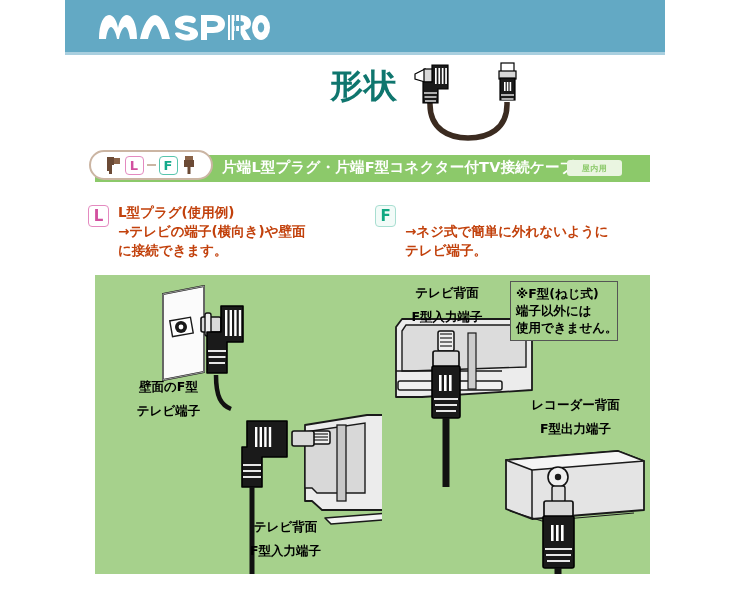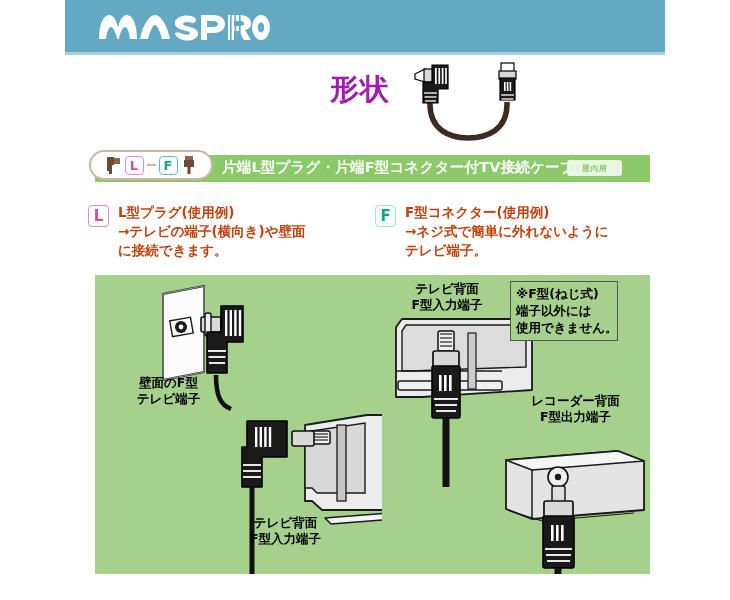--- a/index.html
+++ b/index.html
@@ -38,24 +38,24 @@
     left: 95px;
     top: 11px;
     width: 170px;
     height: 32px;
   }
 
   
   .shape-title {
     position: absolute;
     left: 330px;
-    top: 70px;
-    font-size: 29px;
-    font-weight: bold;
-    color: #a21caf;
+    top: 64px;
+    font-size: 33px;
+    font-weight: bold;
+    color: #0f766e;
     letter-spacing: 1px;
     font-family: "DejaVu Sans", "Liberation Sans", sans-serif;
   }
   .product-art {
     position: absolute;
     left: 405px;
     top: 60px;
     width: 130px;
     height: 85px;
   }
@@ -159,21 +159,21 @@
     background: #a6d18c;
     overflow: hidden;
   }
   .panel.left  { left: 95px;  width: 260px; padding-left: 42px; }
   .panel.right { left: 382px; width: 268px; }
 
   .cap {
     position: absolute;
     font-size: 12.5px;
     font-weight: bold;
-    line-height: 16px;
+    line-height: 24px;
     color: #000;
     white-space: pre;
     text-align: center;
   }
 
   .warn-box {
     position: absolute;
     left: 128px;
     top: 6px;
     width: 108px;
@@ -284,21 +284,21 @@
 <div class="banner-badge">屋内用</div>
 
 <div class="section-head left">
   <span class="sec-badge l">L</span>
   <span class="sec-text"><span>L型プラグ(使用例)</span><br><span>→テレビの端子(横向き)や壁面
 に接続できます。</span></span>
 </div>
 
 <div class="section-head right">
   <span class="sec-badge f">F</span>
-  <span class="sec-text"><span>F型コネクター(使用例)</span><br><span>→ネジ式で簡単に外れないように
+  <span class="sec-text"><br><span>→ネジ式で簡単に外れないように
 テレビ端子。</span></span>
 </div>
 
 <div class="panel left">
   <svg viewBox="0 0 260 299" width="260" height="299">
 
     <path d="M26 19 L67 11 L67 97 L26 105 Z" fill="#fbfbfb" stroke="#1a1a1a" stroke-width="1.8" stroke-linejoin="round"></path>
     <path d="M26 19 L67 11 L67 97 L26 105 Z" fill="none" stroke="#bfbfbf" stroke-width="0.8"></path>
     <rect x="34" y="44" width="21" height="16" fill="#ffffff" stroke="#1a1a1a" stroke-width="1.4" transform="rotate(-10 44 52)"></rect>
     <circle cx="44" cy="52" r="6" fill="#1a1a1a"></circle>

